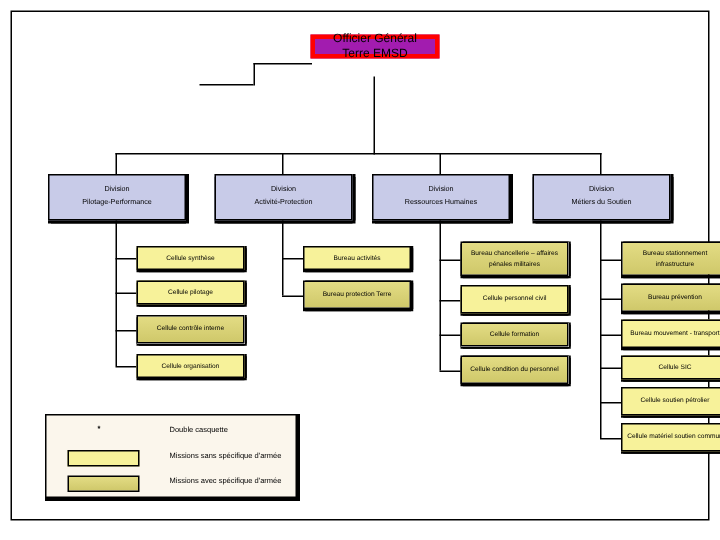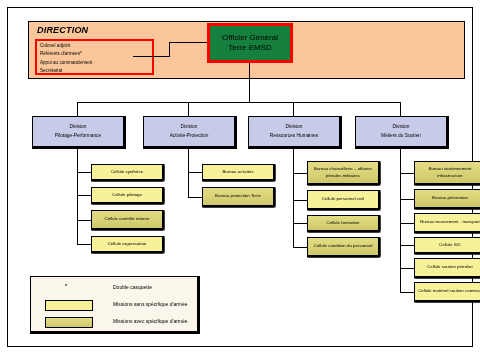--- a/index.html
+++ b/index.html
@@ -23,22 +23,22 @@
     font-size:9px;letter-spacing:.2px;
   }
   #direction-staff{
     position:absolute;left:6px;top:17px;width:119px;height:36px;
     border:2px solid #ff0000;background:transparent;box-sizing:border-box;
     padding:1px 3px;
   }
   #direction-staff div{font-size:4.6px;line-height:1.85;white-space:nowrap;}
   
   #chief-box{
-    position:absolute;left:199px;top:15px;width:86px;height:40px;
-    border:3px solid #ff0000;background:#15803d;box-sizing:border-box;
+    position:absolute;left:199px;top:15px;width:86px;height:16px;
+    border:3px solid #ff0000;background:#a21caf;box-sizing:border-box;
     display:flex;flex-direction:column;align-items:center;justify-content:center;
     font-size:8px;line-height:1.25;z-index:6;
   }
   
   .ln{position:absolute;background:#000;}
   .lnh{height:1px;}
   .lnv{width:1px;}
   
   .division{
     position:absolute;top:108px;width:92px;height:31px;
@@ -75,29 +75,20 @@
     border:1.5px solid #000;box-sizing:border-box;
   }
   .lg-star{position:absolute;left:34px;top:1px;font-size:5px;font-weight:bold;}
   .lg-tx{position:absolute;left:82px;top:2px;font-size:5px;white-space:nowrap;}
 </style>
 </head>
 <body>
 
 <div id="frame">
 
-  <div id="direction-banner">
-    <div id="direction-title">DIRECTION</div>
-    <div id="direction-staff">
-      <div>Colonel adjoint</div>
-      <div>Référents d'armées*</div>
-      <div>Appui au commandement</div>
-      <div>Secrétariat</div>
-    </div>
-  </div>
 
   <div class="ln lnh" style="left:125px;top:48px;width:36px;"></div>
   <div class="ln lnv" style="left:161px;top:34px;height:15px;"></div>
   <div class="ln lnh" style="left:161px;top:34px;width:39px;"></div>
 
   <div id="chief-box">
     <span>Officier Général</span>
     <span>Terre EMSD</span>
   </div>
 

